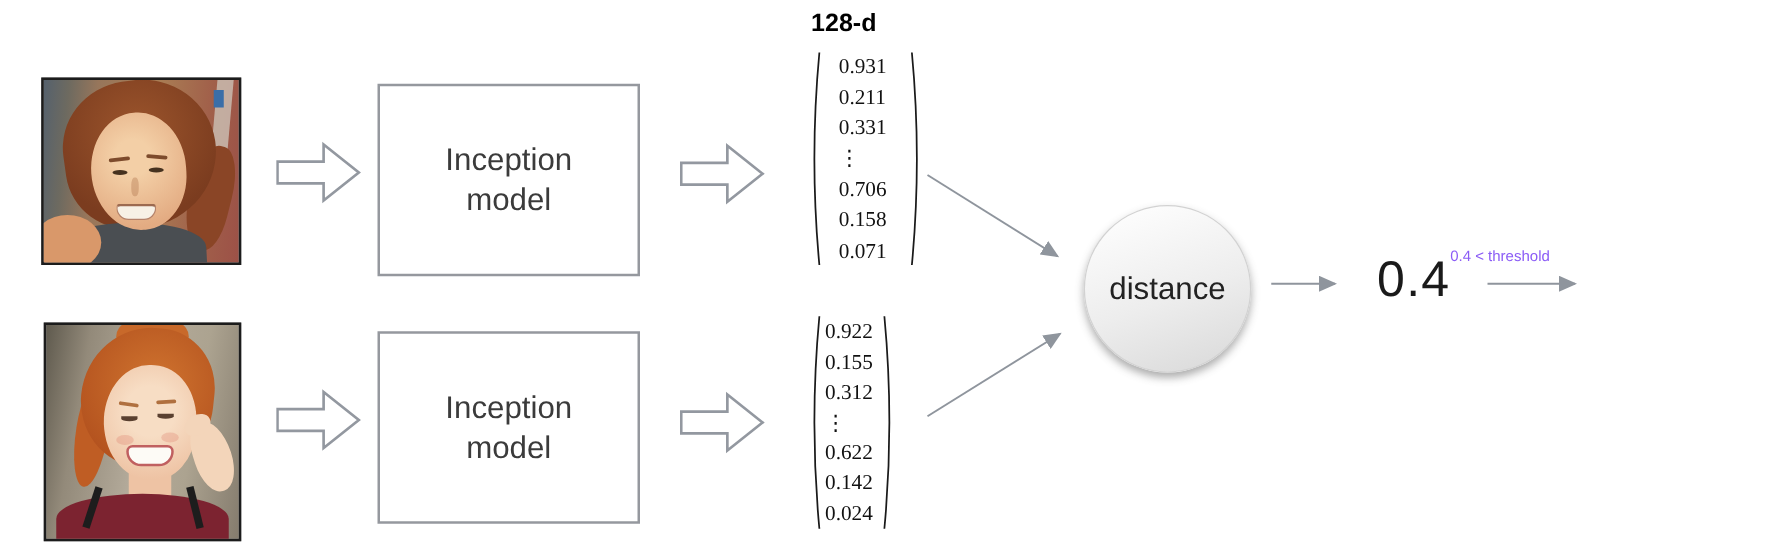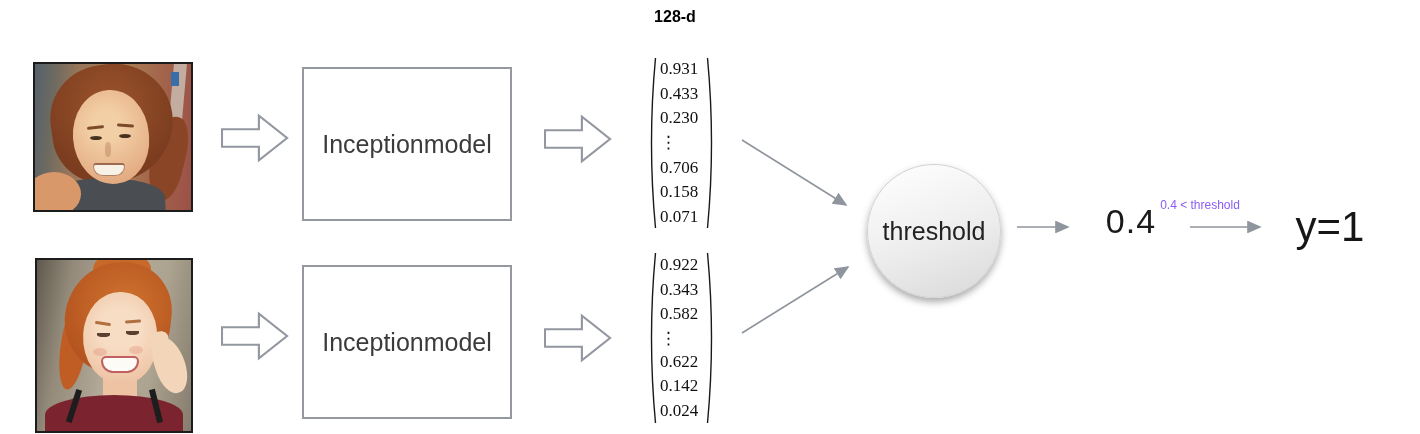--- a/index.html
+++ b/index.html
@@ -48,47 +48,47 @@
   .p2-blushL{left:56px;top:88px;}.p2-blushR{left:92px;top:86px;}
   .p2-smile{left:64px;top:96px;width:34px;height:13px;background:#fdfbf6;border:2px solid #c06060;border-radius:6px 6px 14px 14px;}
   .p2-top{left:8px;bottom:-4px;width:138px;height:40px;background:#7c2330;border-radius:50% 50% 0 0;}
   .p2-strapL{left:34px;bottom:8px;width:6px;height:34px;background:#1d1d1d;transform:rotate(18deg);}
   .p2-strapR{left:116px;bottom:8px;width:6px;height:34px;background:#1d1d1d;transform:rotate(-14deg);}
   .p2-hand{right:6px;top:76px;width:30px;height:58px;background:#f3d5ba;border-radius:45% 55% 50% 50%;transform:rotate(-18deg);}
   .p2-finger{right:22px;top:72px;width:22px;height:16px;background:#f3d5ba;border-radius:50%;transform:rotate(-30deg);}
 
   
   .model-box{position:absolute;left:302px;width:206px;height:150px;border:2px solid #95989e;background:#fff;
-    display:flex;flex-direction:row;align-items:center;justify-content:center;
+    display:flex;flex-direction:column;align-items:center;justify-content:center;
     font-size:25px;line-height:1.28;color:#3b3b3b;}
   #box1{top:67px;} #box2{top:265px;}
 
   
   .block-arrow{position:absolute;width:68px;height:52px;}
 
   
   .vector{position:absolute;left:646px;display:flex;align-items:stretch;height:174px;}
-  #vec1{top:56px;} #vec2{top:251px;align-items:center;}
+  #vec1{top:40px;gap:11px;} #vec2{top:251px;align-items:center;}
   .vec-col{width:46px;display:flex;flex-direction:column;justify-content:space-between;padding:1px 0 1px 3px;}
   .vec-row{height:24.2px;display:flex;align-items:center;
     font-family:"Liberation Serif",serif;font-size:17px;color:#111;}
   .vec-label{position:absolute;left:640px;top:8px;width:70px;text-align:center;
-    font-size:16px;font-weight:bold;color:#000;}
+    font-size:20px;font-weight:bold;color:#000;}
 
   
   .distance-node{position:absolute;left:867px;top:164px;width:132px;height:132px;border-radius:50%;
     background:linear-gradient(160deg,#fdfdfd 8%,#ededed 55%,#dcdcdc 92%);
     border:1px solid #d2d2d2;
     box-shadow:0 4px 7px rgba(70,70,70,.45);
     display:flex;align-items:center;justify-content:center;
     font-size:25px;color:#222;}
 
   
   .distance-value{position:absolute;left:1093px;top:202px;width:76px;text-align:center;
-    font-size:34px;font-weight:400;color:#1a1a1a;letter-spacing:1px;}
+    font-size:40px;font-weight:400;color:#1a1a1a;letter-spacing:1px;}
   .threshold-note{position:absolute;left:1144px;top:198px;width:112px;text-align:center;
     font-size:12px;color:#8b5cf6;}
   .prediction{position:absolute;left:1288px;top:203px;width:84px;text-align:center;
     font-size:42px;color:#161616;}
   .interpretation{position:absolute;left:1253px;top:287px;width:164px;text-align:center;
     font-size:20px;color:#3a3a3a;}
 
   
   #connectors{position:absolute;inset:0;pointer-events:none;}
 </style>
@@ -158,40 +158,40 @@
   </div>
 
   <div class="vec-label">128-d</div>
 
   <div class="vector" id="vec1">
     <svg width="11" height="174">
         <path d="M9.5,2 Q1.5,87 9.5,172" stroke="#1a1a1a" stroke-width="1.4" fill="none"></path>
       </svg>
     <div class="vec-col">
       <div class="vec-row">0.931</div>
-      <div class="vec-row">0.433</div>
-      <div class="vec-row">0.230</div>
+      <div class="vec-row">0.211</div>
+      <div class="vec-row">0.331</div>
       <div class="vec-row">⋮</div>
       <div class="vec-row">0.706</div>
       <div class="vec-row">0.158</div>
       <div class="vec-row">0.071</div>
     </div>
     <svg width="11" height="174">
         <path d="M1.5,2 Q9.5,87 1.5,172" stroke="#1a1a1a" stroke-width="1.4" fill="none"></path>
       </svg>
   </div>
 
   <div class="vector" id="vec2">
     <svg width="11" height="174">
         <path d="M9.5,2 Q1.5,87 9.5,172" stroke="#1a1a1a" stroke-width="1.4" fill="none"></path>
       </svg>
     <div class="vec-col">
       <div class="vec-row">0.922</div>
-      <div class="vec-row">0.343</div>
-      <div class="vec-row">0.582</div>
+      <div class="vec-row">0.155</div>
+      <div class="vec-row">0.312</div>
       <div class="vec-row">⋮</div>
       <div class="vec-row">0.622</div>
       <div class="vec-row">0.142</div>
       <div class="vec-row">0.024</div>
     </div>
     <svg width="11" height="174">
         <path d="M1.5,2 Q9.5,87 1.5,172" stroke="#1a1a1a" stroke-width="1.4" fill="none"></path>
       </svg>
   </div>
 
@@ -201,20 +201,19 @@
         <path d="M0,0 L9,4 L0,8 Z" fill="#8f959d"></path>
       </marker>
     </defs>
     <line x1="742" y1="140" x2="846" y2="205" stroke="#8f959d" stroke-width="1.6" marker-end="url(#ah)"></line>
     <line x1="742" y1="333" x2="848" y2="267" stroke="#8f959d" stroke-width="1.6" marker-end="url(#ah)"></line>
     <line x1="1017" y1="227" x2="1068" y2="227" stroke="#8f959d" stroke-width="1.6" marker-end="url(#ah)"></line>
     <line x1="1190" y1="227" x2="1260" y2="227" stroke="#8f959d" stroke-width="1.6" marker-end="url(#ah)"></line>
   </svg>
 
   <div class="distance-node">
-    <span>threshold</span>
+    <span>distance</span>
   </div>
 
   <div class="distance-value">0.4</div>
   <div class="threshold-note">0.4 &lt; threshold</div>
-  <div class="prediction">y=1</div>
 
 </div>
 
 </body></html>

